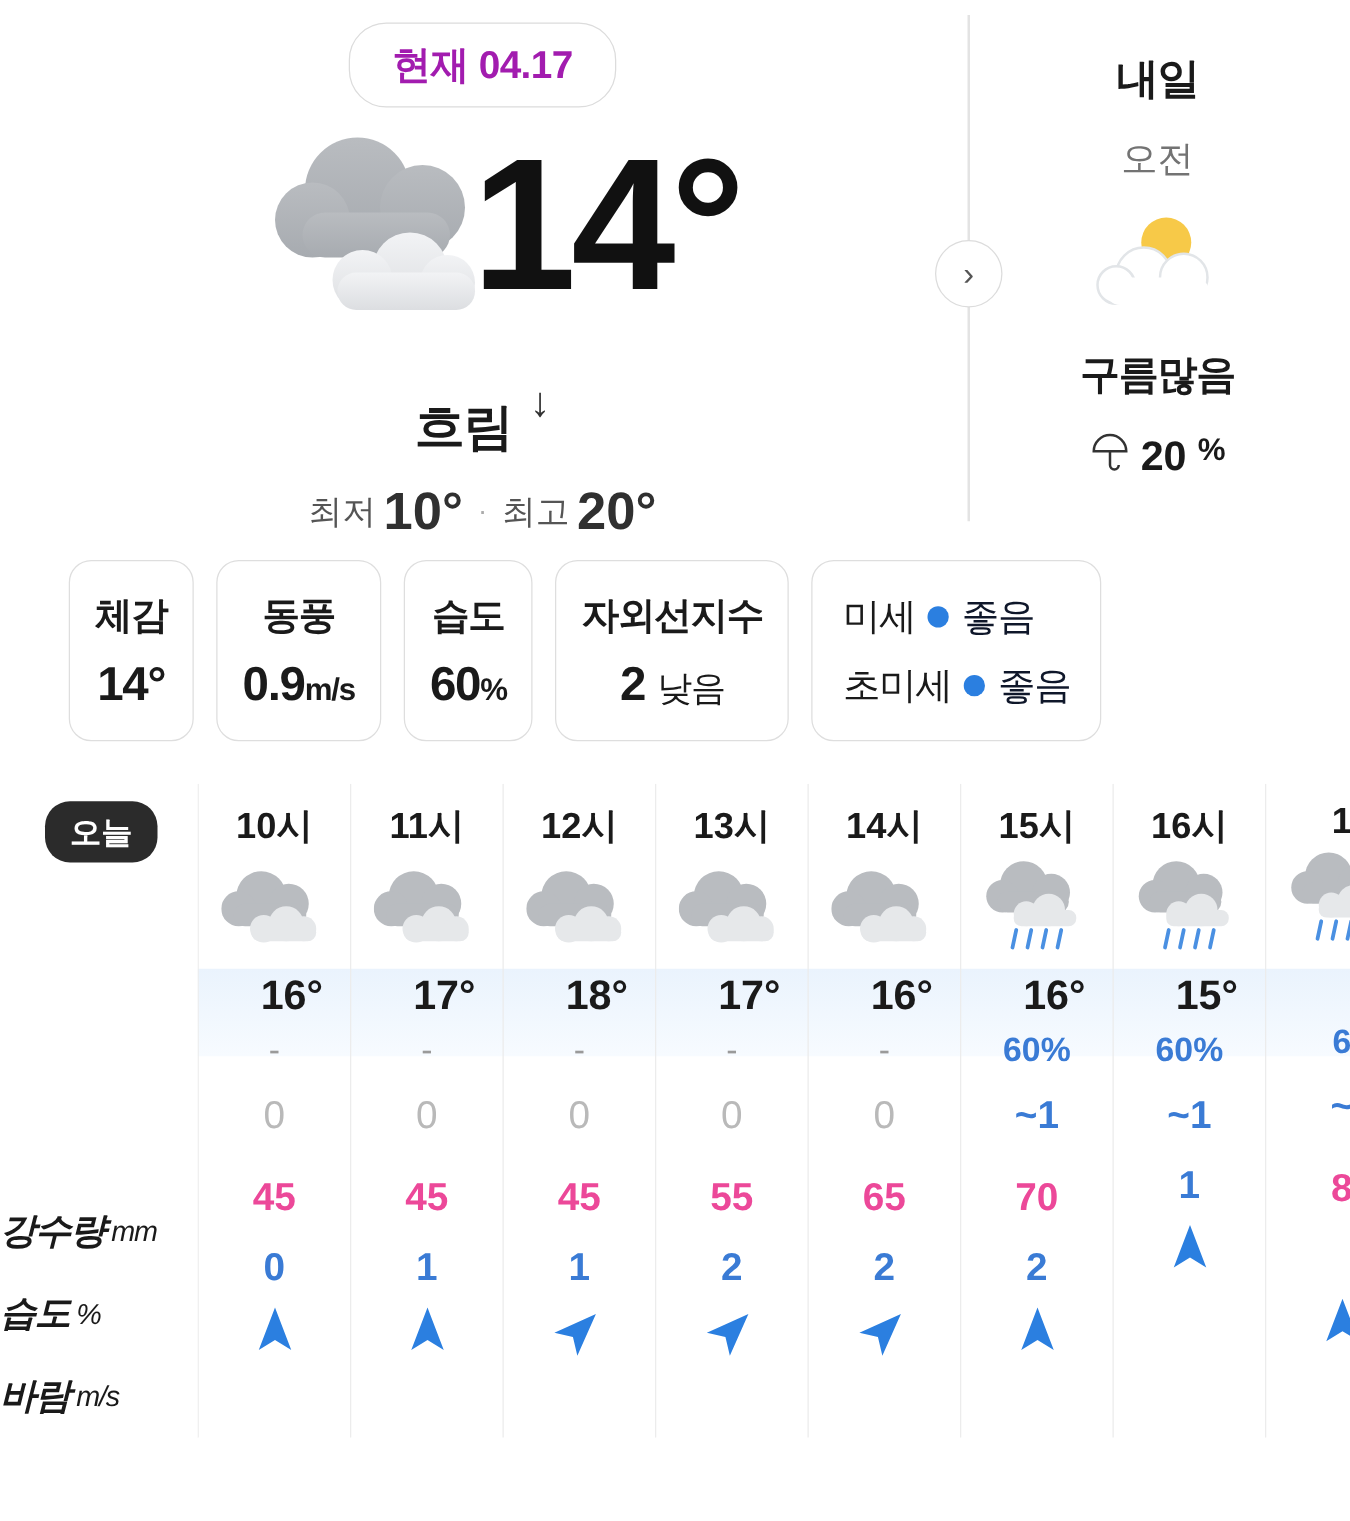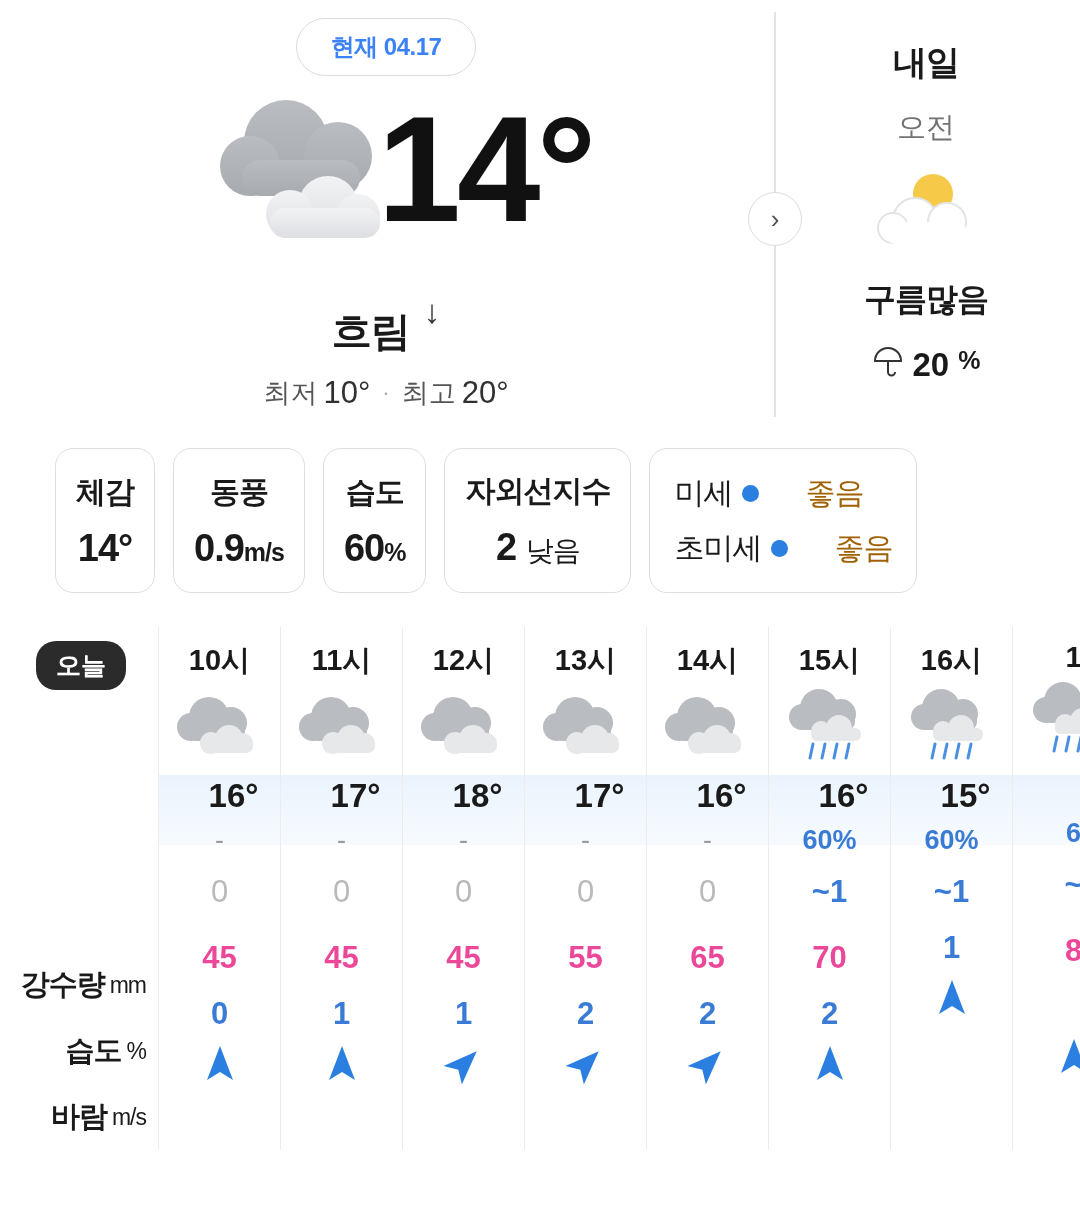--- a/index.html
+++ b/index.html
@@ -25,23 +25,23 @@
     width: 772px;
     position: relative;
     display: flex;
     flex-direction: column;
     align-items: center;
   }
   .now-chip {
     border: 1.5px solid #dcdcdc;
     border-radius: 30px;
     padding: 12px 34px;
-    font-size: 24px;
+    font-size: 31px;
     font-weight: bold;
-    color: #3b82f6;
+    color: #a21caf;
     background: #fff;
     letter-spacing: -0.5px;
   }
   .temp-row {
     display: flex;
     align-items: center;
     justify-content: center;
     margin-top: 10px;
     height: 165px;
     width: 100%;
@@ -69,21 +69,21 @@
   .arrow-down { font-size: 33px; color: #333; }
   .minmax {
     margin-top: 16px;
     font-size: 31px;
     color: #303030;
     display: flex;
     align-items: center;
     gap: 6px;
   }
   .minmax .lbl { font-size: 27px; color: #555; }
-  .minmax .val { font-size: 31px; font-weight: normal; }
+  .minmax .val { font-size: 42px; font-weight: bold; }
   .dot-sep { color: #aaa; font-size: 22px; margin: 0 6px; }
 
   
   .divider {
     position: absolute;
     left: 774px; top: 12px;
     width: 2px; height: 405px;
     background: #e3e3e3;
   }
   .chev {
@@ -132,21 +132,21 @@
     padding: 14px 20px;
   }
   .card .ct { font-size: 30px; font-weight: bold; letter-spacing: -1px; }
   .card .cv { font-size: 38px; font-weight: bold; margin-top: 14px; letter-spacing: -1px; }
   .card .cv .u { font-size: 25px; font-weight: bold; }
   .card .cv .w { font-size: 28px; font-weight: 400; }
   .card.dust { padding: 14px 24px; align-items: flex-start; justify-content: center; }
   .dust-row { display: flex; align-items: center; gap: 10px; font-size: 30px; font-weight: normal; letter-spacing: -1px; }
   .dust-row + .dust-row { margin-top: 14px; }
   .bluedot { width: 17px; height: 17px; border-radius: 50%; background: #2b7fe0; display: inline-block; }
-  .good { color: #a16207; margin-left: 36px; }
+  .good { color: #0f172a; }
 
   
   .hourly {
     margin-top: 34px;
     position: relative;
     height: 540px;
     overflow: hidden;
   }
   .labelcol {
     width: 158px;
@@ -163,25 +163,25 @@
     font-weight: bold;
     border-radius: 20px;
     padding: 8px 20px;
     display: inline-block;
   }
   .rowlabels { margin-top: 262px; }
   .rowlabel {
     height: 66px;
     display: flex;
     align-items: center;
-    justify-content: flex-end;
     padding-right: 12px;
     font-size: 29px;
     font-weight: bold;
     letter-spacing: -1px;
+    font-style: italic;
   }
   .rowlabel .un { font-size: 23px; font-weight: 400; margin-left: 5px; }
   .hourcol {
     width: 122px;
     flex: none;
     border-left: 1.5px solid #ececec;
     text-align: center;
     padding-top: 14px;
   }
   .hlabel { font-size: 29px; font-weight: bold; }

